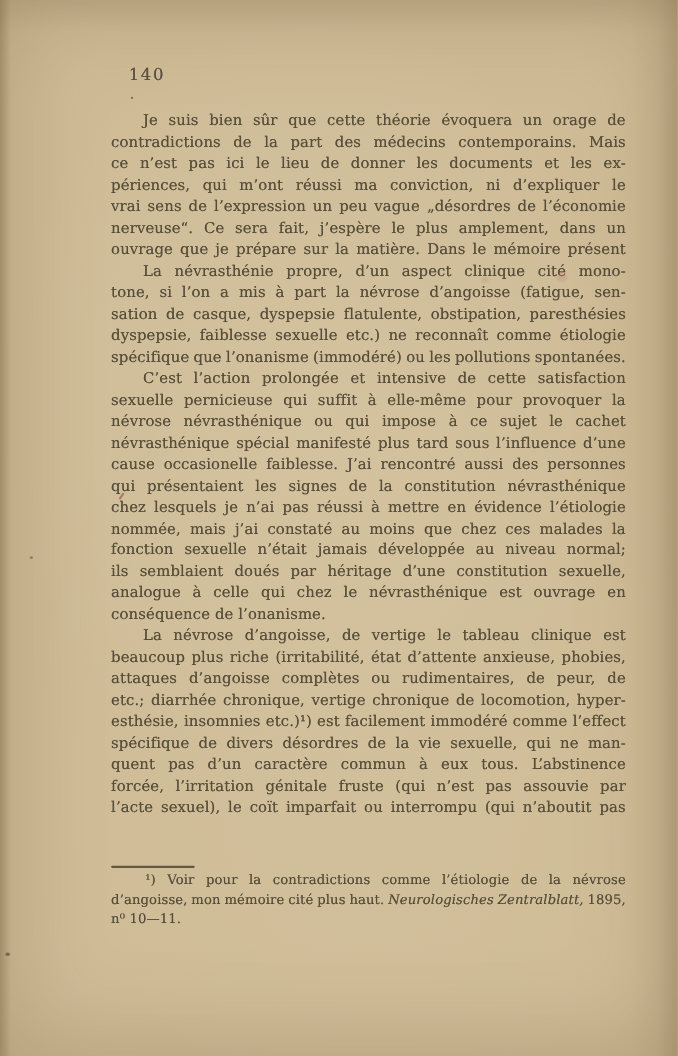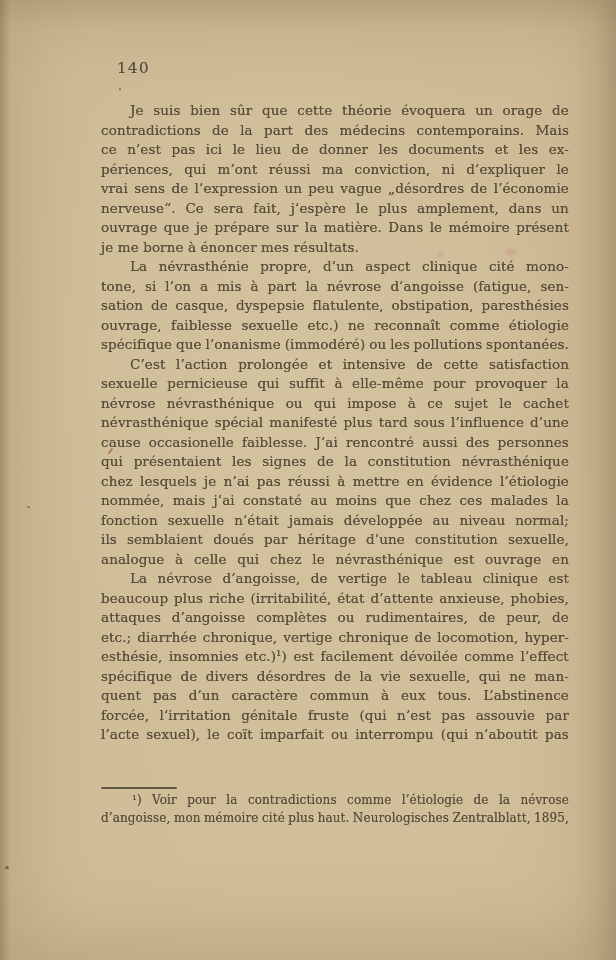--- a/index.html
+++ b/index.html
@@ -37,21 +37,21 @@
     position:absolute;left:101px;top:787px;width:76px;height:1.5px;
     background:rgba(80,70,50,0.85);border-radius:1px;
   }
   .footnote-block{
     position:absolute;left:101px;top:792px;width:468px;
     font-size:12px;letter-spacing:0.1px;
     text-shadow:0 0 0.5px rgba(86,77,58,0.7);
   }
   .footnote-block .line{height:17.5px;line-height:17.5px;}
   .footnote-block .line.indent{padding-left:31px;}
-  .it{}
+  .it{font-style:italic;}
   .speck{position:absolute;border-radius:50%;pointer-events:none;}
   .s1{left:119px;top:88px;width:2px;height:2px;background:rgba(104,90,66,0.8);}
   .s2{left:107px;top:450px;width:7px;height:2px;border-radius:2px;background:rgba(156,102,80,0.75);transform:rotate(-55deg);}
   .s3{left:27px;top:506px;width:3px;height:2px;background:rgba(110,94,70,0.7);}
   .s4{left:506px;top:248px;width:10px;height:8px;background:rgba(196,128,118,0.30);filter:blur(1px);}
   .s5{left:5px;top:866px;width:4px;height:3px;background:rgba(70,57,38,0.6);}
   .s6{left:438px;top:252px;width:6px;height:5px;background:rgba(190,120,110,0.25);filter:blur(1px);}
 </style>
 </head>
 <body>
@@ -139,21 +139,20 @@
         <span>je</span>
         <span>prépare</span>
         <span>sur</span>
         <span>la</span>
         <span>matière.</span>
         <span>Dans</span>
         <span>le</span>
         <span>mémoire</span>
         <span>présent</span>
       </div>
-      <div class="line">je me borne à énoncer mes résultats.</div>
       <div class="line just indent">
         <span>La</span>
         <span>névrasthénie</span>
         <span>propre,</span>
         <span>d’un</span>
         <span>aspect</span>
         <span>clinique</span>
         <span>cité</span>
         <span>mono-</span>
       </div>
@@ -174,21 +173,21 @@
       <div class="line just">
         <span>sation</span>
         <span>de</span>
         <span>casque,</span>
         <span>dyspepsie</span>
         <span>flatulente,</span>
         <span>obstipation,</span>
         <span>paresthésies</span>
       </div>
       <div class="line just">
-        <span>ouvrage,</span>
+        <span>dyspepsie,</span>
         <span>faiblesse</span>
         <span>sexuelle</span>
         <span>etc.)</span>
         <span>ne</span>
         <span>reconnaît</span>
         <span>comme</span>
         <span>étiologie</span>
       </div>
       <div class="line just">
         <span>spécifique</span>
@@ -314,20 +313,21 @@
         <span>à</span>
         <span>celle</span>
         <span>qui</span>
         <span>chez</span>
         <span>le</span>
         <span>névrasthénique</span>
         <span>est</span>
         <span>ouvrage</span>
         <span>en</span>
       </div>
+      <div class="line">conséquence de l’onanisme.</div>
       <div class="line just indent">
         <span>La</span>
         <span>névrose</span>
         <span>d’angoisse,</span>
         <span>de</span>
         <span>vertige</span>
         <span>le</span>
         <span>tableau</span>
         <span>clinique</span>
         <span>est</span>
@@ -361,21 +361,21 @@
         <span>de</span>
         <span>locomotion,</span>
         <span>hyper-</span>
       </div>
       <div class="line just">
         <span>esthésie,</span>
         <span>insomnies</span>
         <span>etc.)¹)</span>
         <span>est</span>
         <span>facilement</span>
-        <span>dévoilée</span>
+        <span>immodéré</span>
         <span>comme</span>
         <span>l’effect</span>
       </div>
       <div class="line just">
         <span>spécifique</span>
         <span>de</span>
         <span>divers</span>
         <span>désordres</span>
         <span>de</span>
         <span>la</span>
@@ -439,20 +439,21 @@
         <span>d’angoisse,</span>
         <span>mon</span>
         <span>mémoire</span>
         <span>cité</span>
         <span>plus</span>
         <span>haut.</span>
         <span class="it">Neurologisches</span>
         <span class="it">Zentralblatt,</span>
         <span>1895,</span>
       </div>
+      <div class="line"><span>n⁰ </span><span>10—11. </span></div>
     </div>
 
   <div class="speck s1"></div>
   <div class="speck s2"></div>
   <div class="speck s3"></div>
   <div class="speck s4"></div>
   <div class="speck s5"></div>
   <div class="speck s6"></div>
 </div>
 

